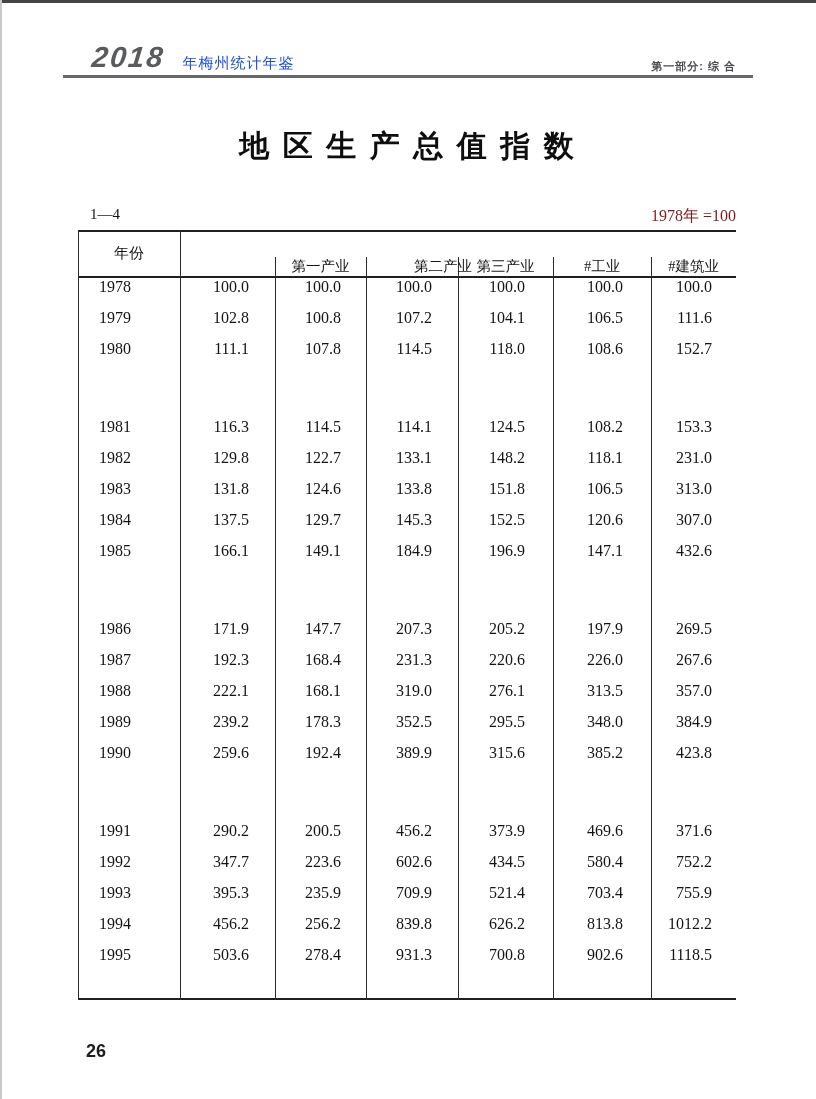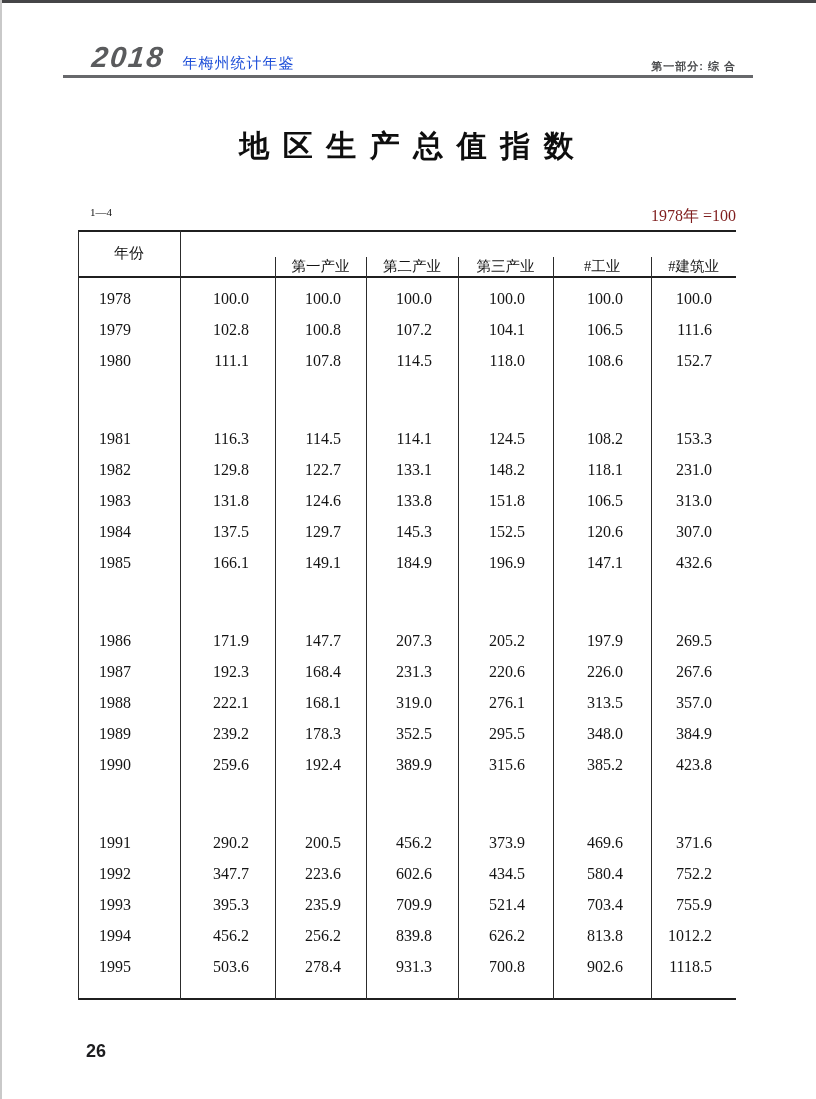--- a/index.html
+++ b/index.html
@@ -38,21 +38,21 @@
   .header-rule{position:absolute;left:63px;top:75px;width:690px;height:3px;background:#67686b;}
 
   
   .page-title{
     position:absolute;left:0;top:129px;width:816px;
     text-align:center;font-size:30px;font-weight:700;
     letter-spacing:3px;color:#0e0e0e;line-height:34px;
   }
 
   
-  .table-number{position:absolute;left:90px;top:206px;font-size:11px;color:#111;text-align:center;}
+  .table-number{position:absolute;left:90px;top:206px;font-size:15px;color:#111;text-align:center;}
   .base-note{position:absolute;right:80px;top:206px;font-size:16px;color:#7f1d1d;}
 
   
   .stat-table{position:absolute;left:78px;top:230px;width:658px;height:770px;}
   .hline{position:absolute;background:#1f1f1f;}
   .vline{position:absolute;background:#2c2c2c;width:1px;}
   .line-top{left:0;top:0;width:658px;height:2px;}
   .line-subtop{left:197px;top:27px;width:461px;height:1px;background:#2c2c2c;}
   .line-headbot{left:0;top:46px;width:658px;height:2px;}
   .line-bottom{left:0;top:768px;width:658px;height:2px;}
@@ -62,26 +62,26 @@
   .v-c3{left:288px;top:27px;height:743px;}
   .v-c4{left:380px;top:27px;height:743px;}
   .v-c5{left:475px;top:27px;height:743px;}
   .v-c6{left:573px;top:27px;height:743px;}
 
   .hcell{position:absolute;text-align:center;font-size:15px;color:#141414;white-space:nowrap;}
   .h-year{left:0;top:0;width:102px;height:29px;line-height:46px;}
   .h-grp{left:102px;top:0;width:95px;height:44px;line-height:44px;font-size:14.5px;}
   .h-sub{top:27px;height:19px;line-height:19px;font-size:14.5px;}
   .h-s0{left:197px;width:91px;}
-  .h-s1{left:288px;width:92px;}
+  .h-s1{left:288px;width:92px;padding-left:31px;}
   .h-s2{left:380px;width:95px;}
   .h-s3{left:475px;width:98px;}
   .h-s4{left:573px;width:85px;}
 
-  .tbody{position:absolute;left:0;top:48px;width:658px;padding-top:5px;}
+  .tbody{position:absolute;left:0;top:36px;width:658px;padding-top:5px;}
   .trow{display:flex;height:31px;line-height:31px;font-size:16px;}
   .tcell{box-sizing:border-box;white-space:nowrap;}
   .c0{width:102px;text-align:center;padding-right:28px;}
   .c1{width:95px;text-align:right;padding-right:26px;}
   .c2{width:91px;text-align:right;padding-right:25px;}
   .c3{width:92px;text-align:right;padding-right:26px;}
   .c4{width:95px;text-align:right;padding-right:28px;}
   .c5{width:98px;text-align:right;padding-right:28px;}
   .c6{width:85px;text-align:right;padding-right:24px;}
   .row-spacer{height:47px;}

